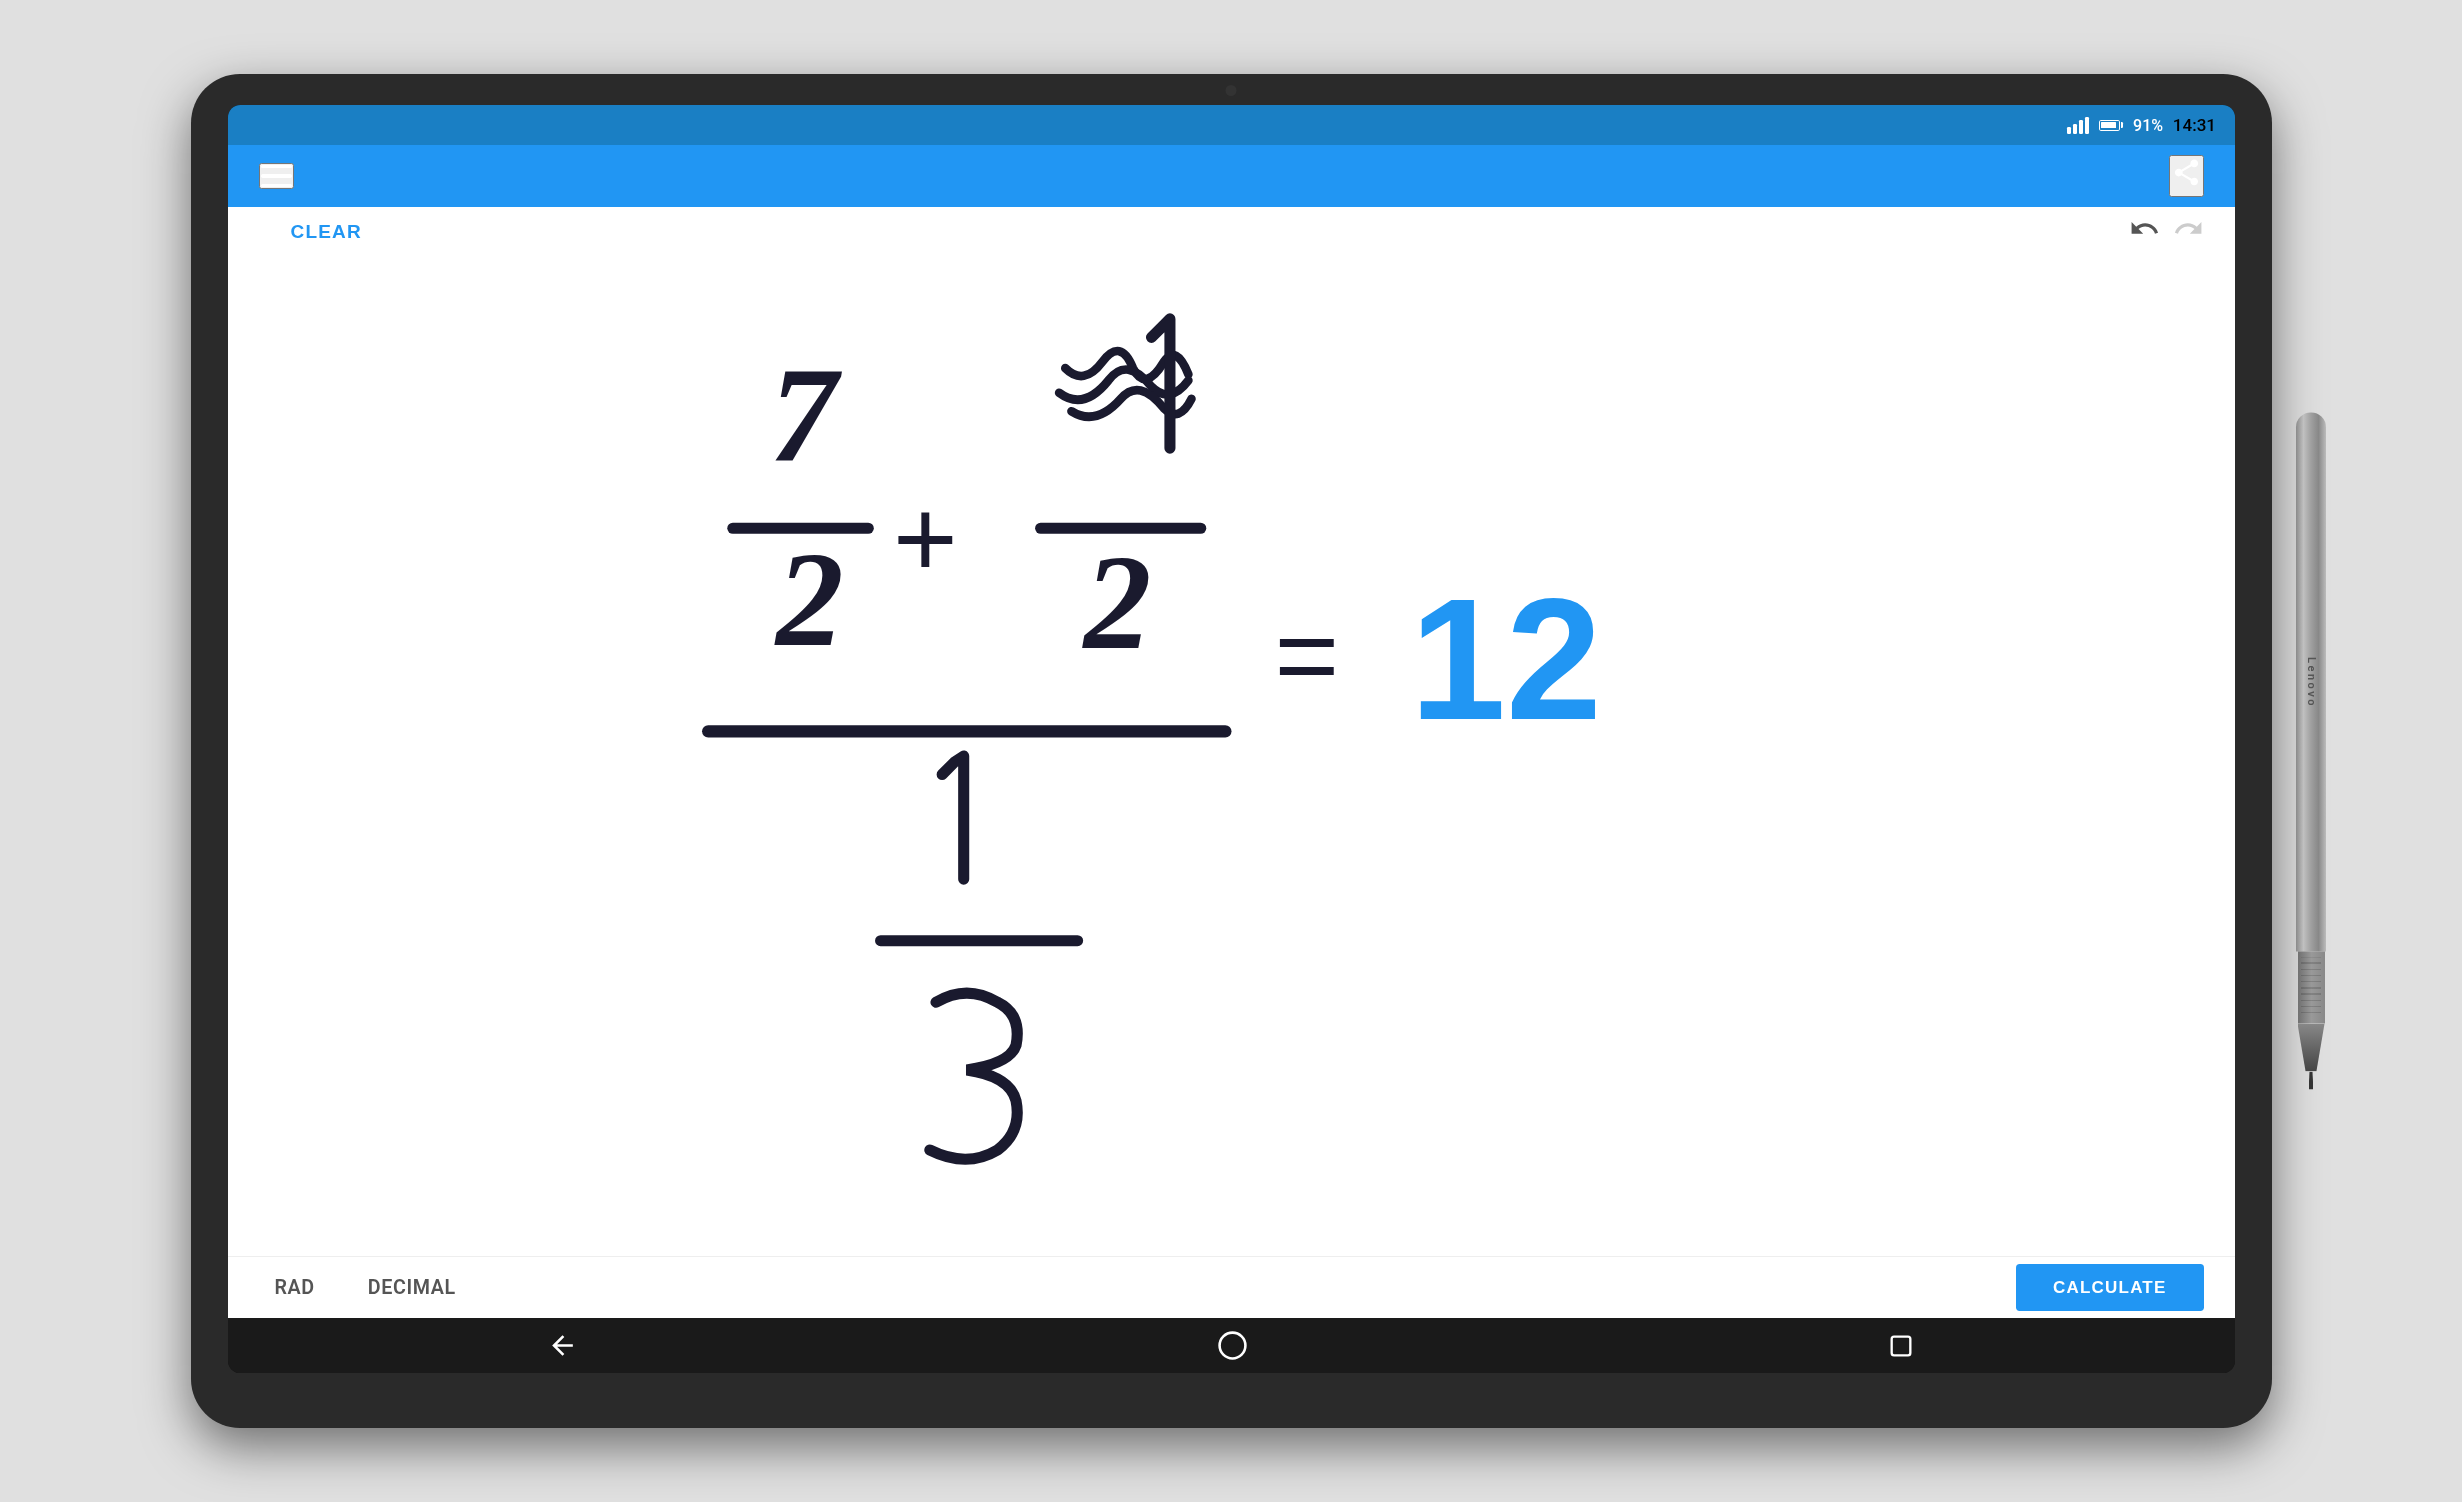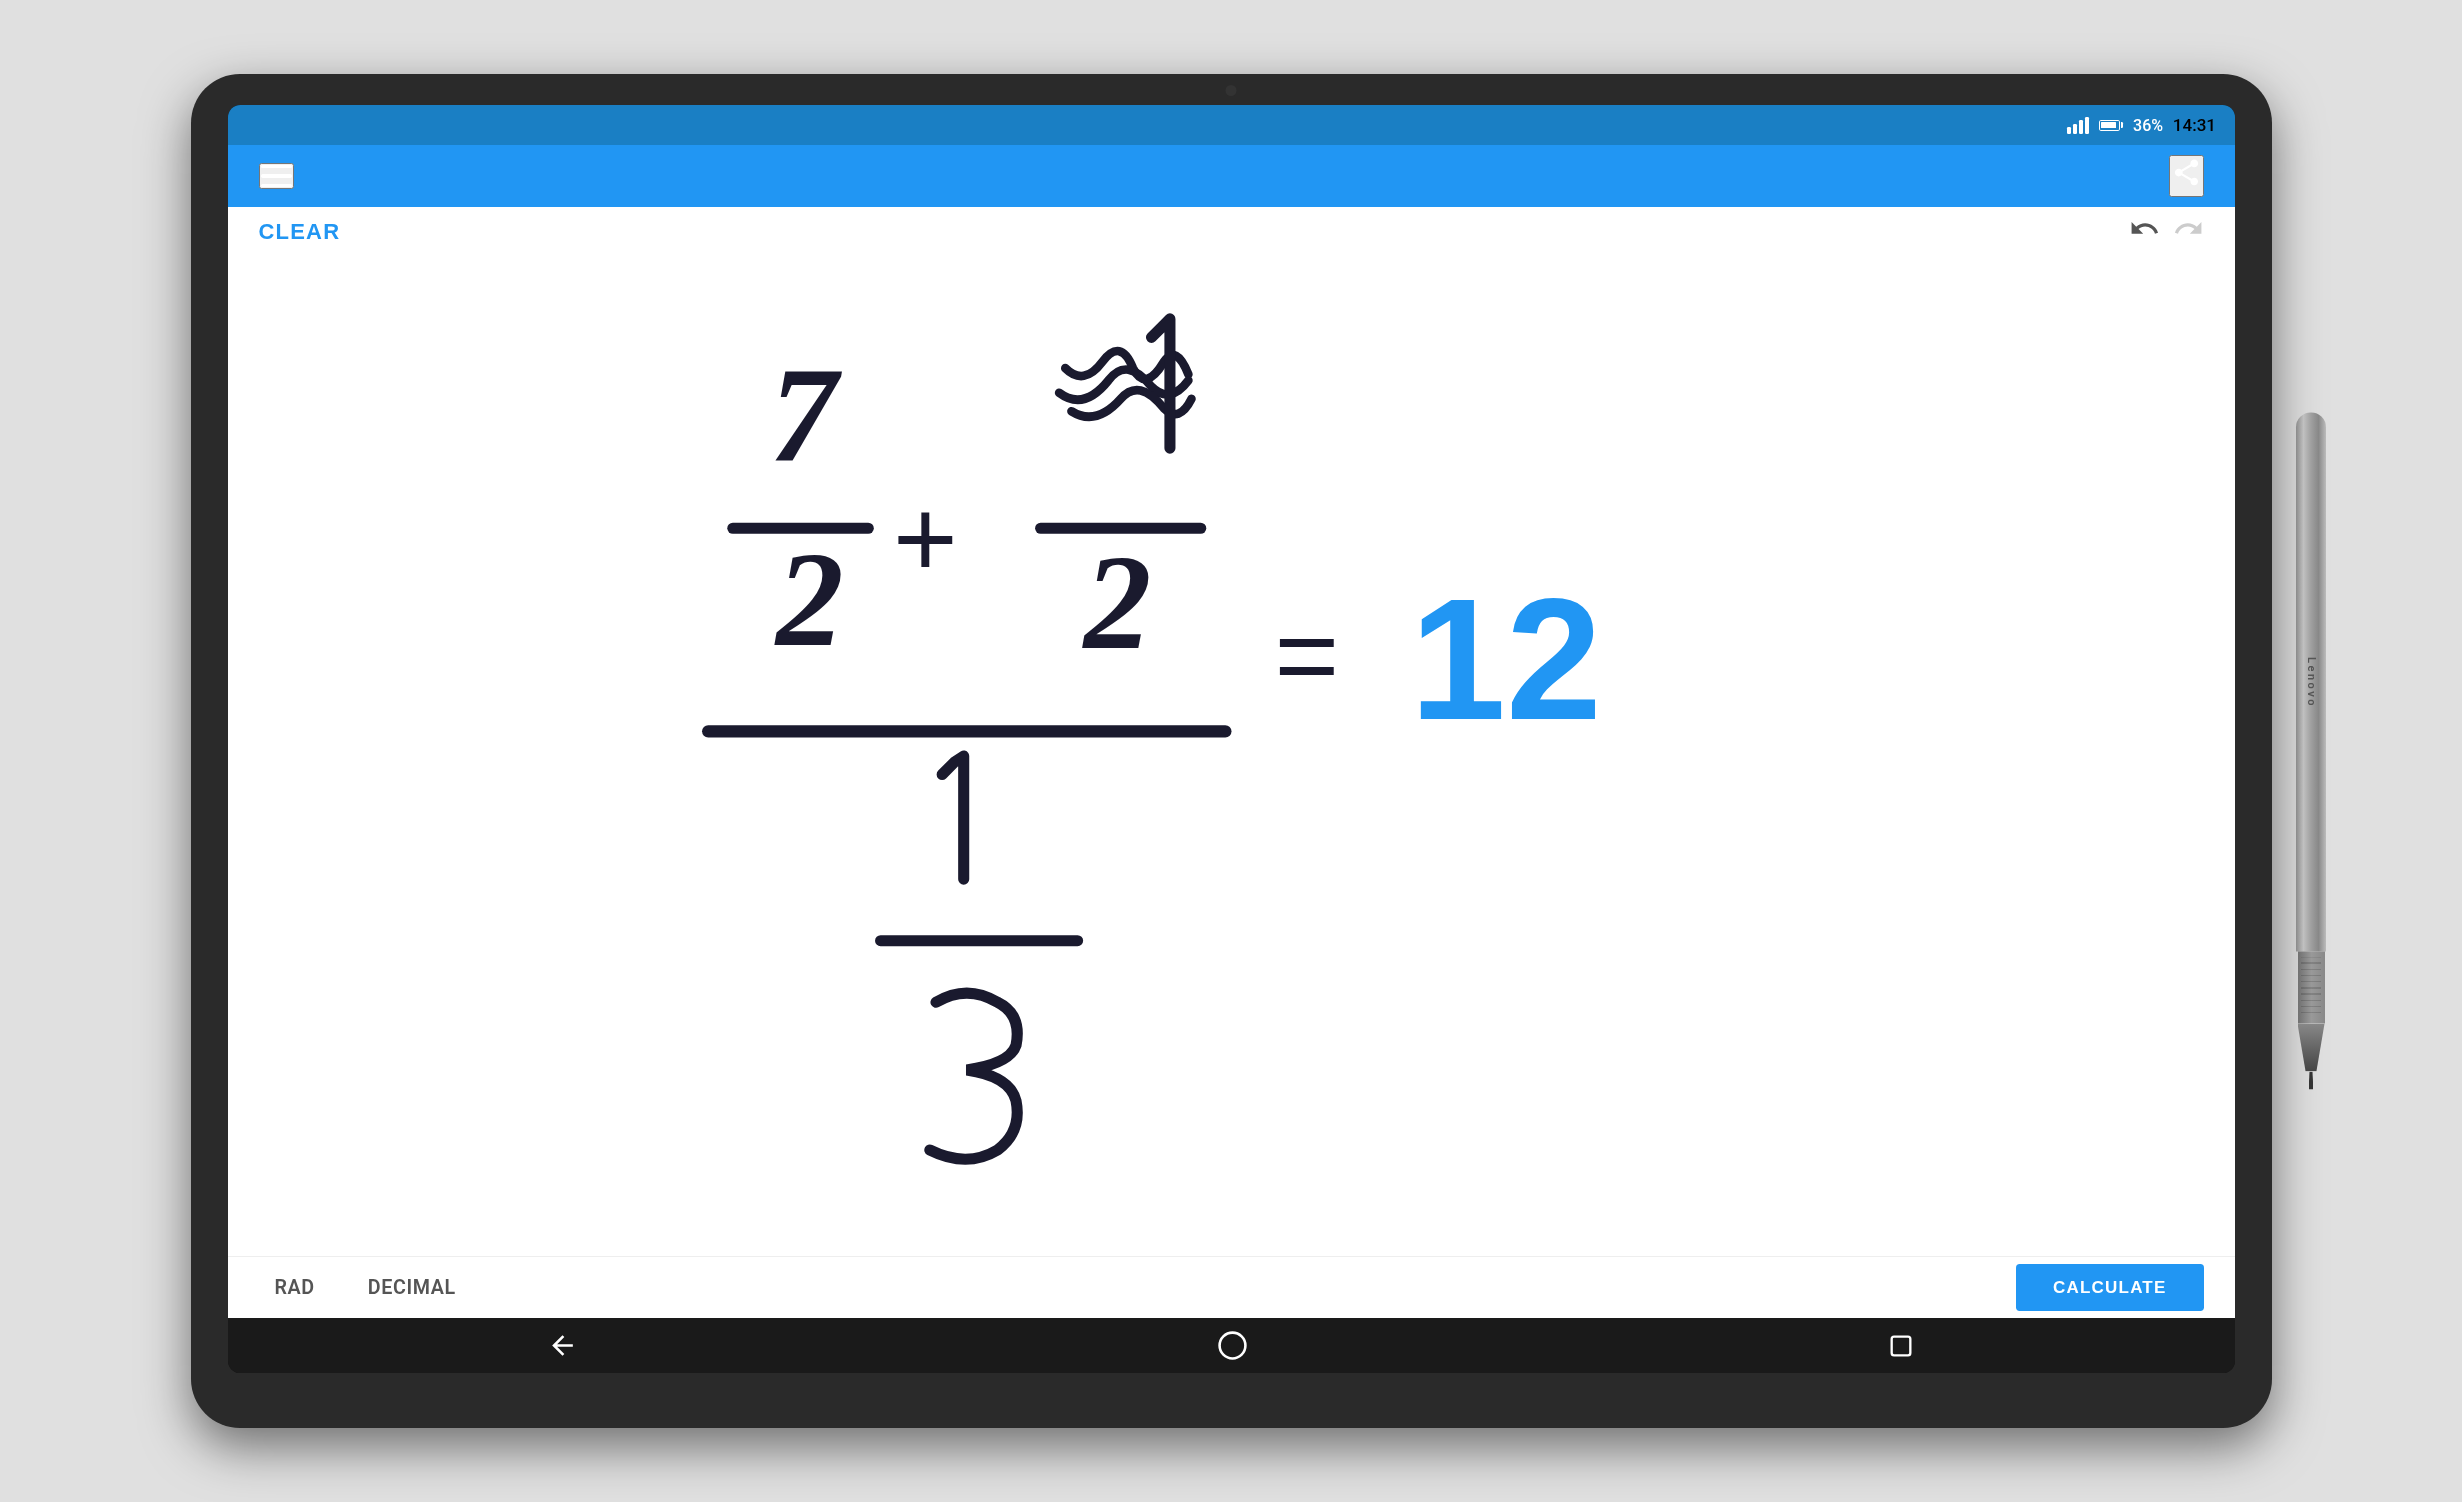--- a/index.html
+++ b/index.html
@@ -142,26 +142,27 @@
       display: flex;
       align-items: center;
       justify-content: space-between;
       padding: 12.3px 31px;
       height: 49px;
       flex-shrink: 0;
     }
 
     .clear-btn {
       color: #2196F3;
-      font-size: 22px;
+      font-size: 19px;
       font-weight: 700;
       letter-spacing: 1.2px;
       cursor: pointer;
       background: none;
       border: none;
+      margin-left: 32px;
     }
 
     .undo-redo {
       display: flex;
       gap: 12.3px;
     }
 
     .undo-btn, .redo-btn {
       background: none;
       border: none;
@@ -365,21 +366,21 @@
             <div class="signal-bar" style="height:13.5px;"></div>
             <div class="signal-bar" style="height:17px;"></div>
           </div>
 
           <div class="battery-icon">
             <div class="battery-body">
               <div class="battery-fill"></div>
             </div>
             <div class="battery-cap"></div>
           </div>
-          <span style="color:white;font-size:16px;">36%</span>
+          <span style="color:white;font-size:16px;">91%</span>
           <span style="color:#000000;font-size:17px;font-weight:500;">14:31</span>
         </div>
       </div>
 
       <div class="app-bar">
         <button class="hamburger-icon">
           <span></span>
           <span></span>
           <span></span>
         </button>

